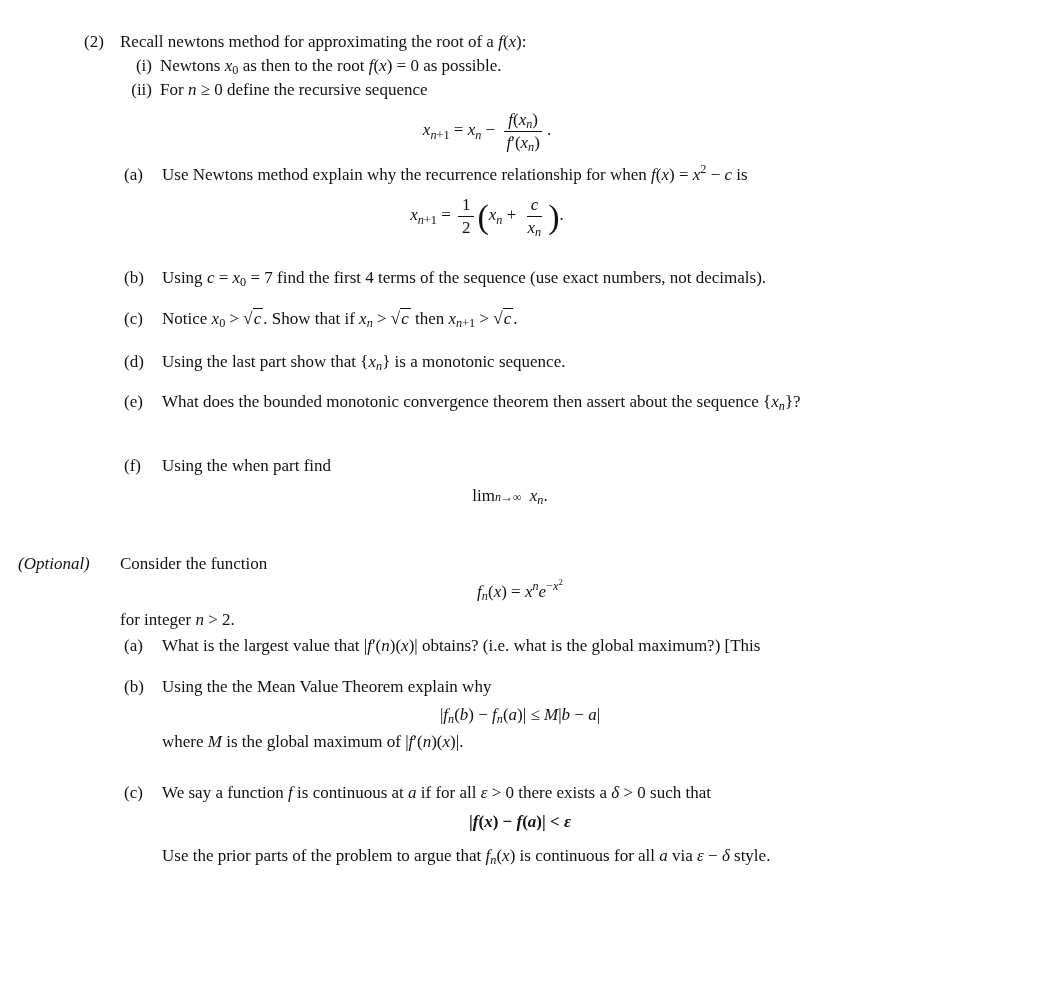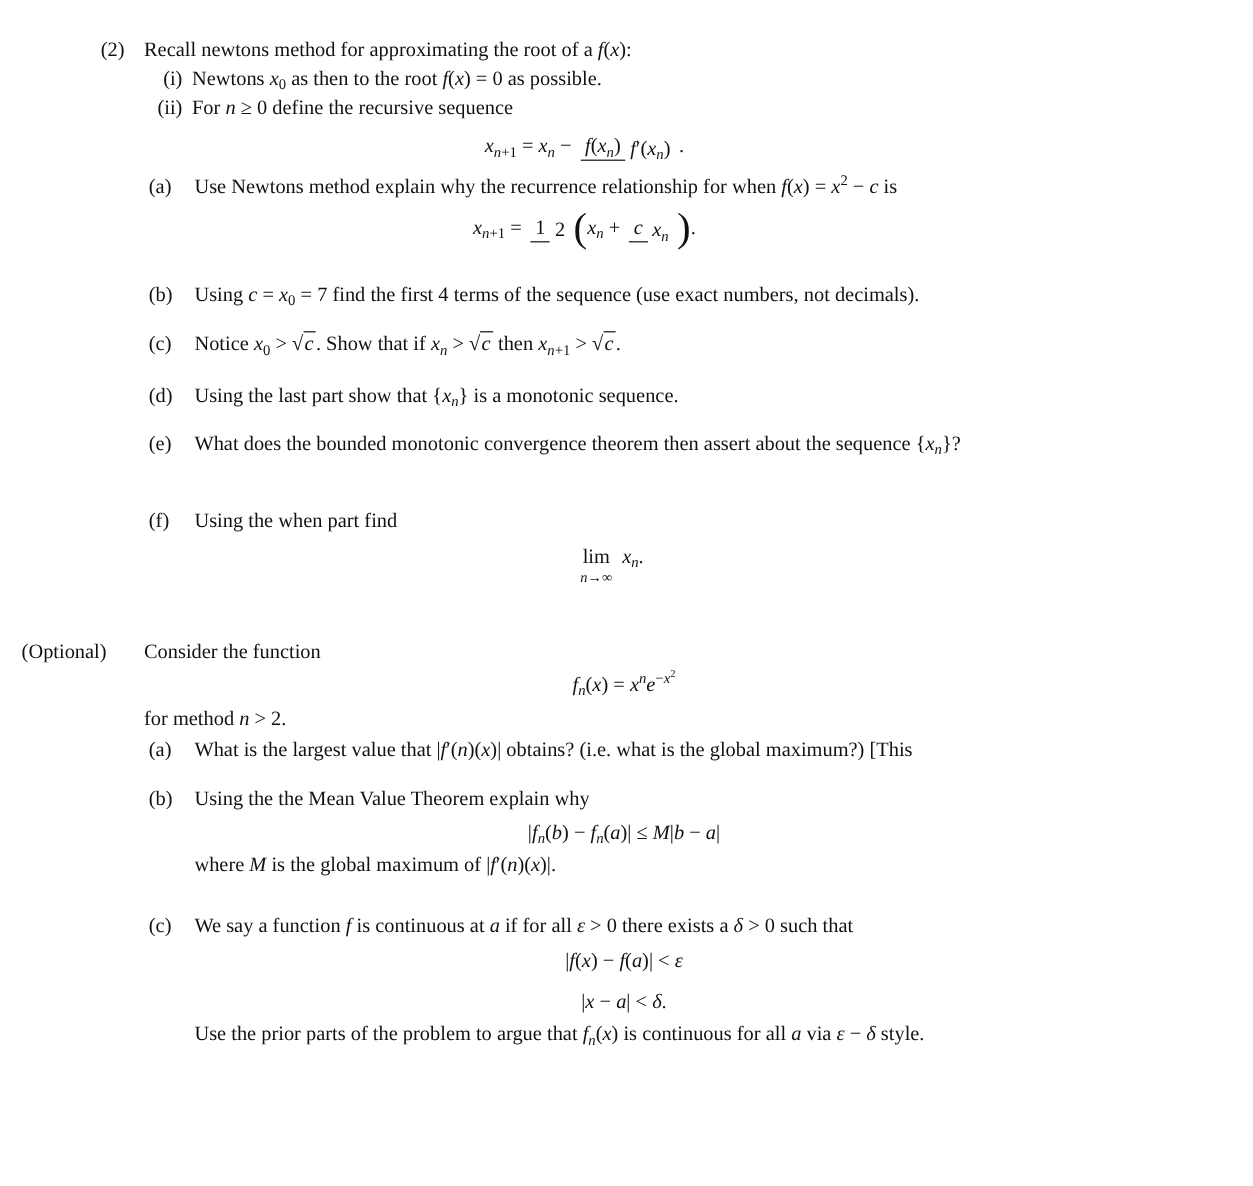--- a/index.html
+++ b/index.html
@@ -14,21 +14,21 @@
     line-height: 24px;
     color: #111111;
     overflow: hidden;
     background: #ffffff;
   }
   .hang { display: flex; align-items: flex-start; }
   .lbl { flex: none; }
   .lbl-num   { width: 30px; margin-right: 6px; }
   .lbl-roman { width: 32px; text-align: right; margin-right: 8px; }
   .lbl-part  { width: 28px; margin-right: 10px; }
-  .lbl-opt   { width: 102px; }
+  .lbl-opt   { width: 102px; font-style: italic; }
 
   .problem2 { margin-left: 66px; }
   .textline { white-space: nowrap; font-family: Liberation Serif, serif; }
 
   .parts { margin-left: 4px; }
   .opt-parts { margin-left: 4px; }
 
   .part { margin-top: 17px; }
   .part-a { margin-top: 9px; }
   .part-b { margin-top: 18px; }
@@ -37,49 +37,48 @@
   .part-f { margin-top: 40px; }
   .opt-a { margin-top: 2px; }
   .opt-c { margin-top: 27px; }
 
   .eq { text-align: center; }
   .eq-newton { width: 726px; margin: 8px 0 10px; }
   .eq-half   { width: 726px; margin: 8px 0 28px; }
   .eq-lim    { width: 772px; margin: 6px 0 0; }
   .eq-fn     { width: 800px; margin: 4px 0; }
   .eq-mvt    { width: 792px; margin: 4px 0 3px; }
-  .eq-eps    { width: 792px; margin: 5px 0 10px; }
+  .eq-eps    { width: 792px; margin: 5px 0 10px; font-weight: bold; }
   .eq-delta  { width: 792px; margin: 2px 0 3px; }
 
   .optional { margin-top: 44px; }
   .cont-indent { margin-left: 38px; }
 
   .mi { font-style: italic; }
   .mr { font-style: normal; }
 
   sub, sup { font-size: 0.72em; line-height: 0; }
   sub { vertical-align: -0.28em; }
   sup { vertical-align: 0.55em; }
 
   .frac {
     display: inline-flex;
-    flex-direction: row;
+    flex-direction: column;
     align-items: center;
     vertical-align: middle;
     margin: 0 3px;
     text-align: center;
   }
   .fnum { display: block; padding: 0 4px 1px 4px; border-bottom: 1px solid currentColor; line-height: 20px; }
   .fden { display: block; padding: 1px 4px 0 4px; line-height: 20px; }
 
   .bigp { font-size: 34px; line-height: 30px; vertical-align: middle; }
 
   .limstack {
     display: inline-flex;
-    flex-direction: column;
     align-items: center;
     margin-right: 4px;
   }
   .ltop { line-height: 18px; }
   .lbot { font-size: 12px; line-height: 12px; margin-top: 2px; }
 
   .sqrt { white-space: nowrap; }
   .sqrt-sign { }
   .sqrt-arg { border-top: 1px solid currentColor; padding: 0 2px 0 1px; }
 </style>
@@ -161,21 +160,21 @@
 
   <section class="optional">
     <div class="hang">
       <span class="lbl lbl-opt">(Optional)</span>
       <div class="opt-body">
 
         <div class="textline"><span class="mr">Consider the function</span></div>
 
         <div class="eq eq-fn"><span class="mi">f</span><sub><span class="mi">n</span></sub><span class="mr">(</span><span class="mi">x</span><span class="mr">) = </span><span class="mi">x</span><sup><span class="mi">n</span></sup><span class="mi">e</span><sup><span class="mr">−</span><span class="mi">x</span><sup><span class="mr">2</span></sup></sup></div>
 
-        <div class="textline"><span class="mr">for method </span><span class="mi">n</span><span class="mr"> &gt; 2.</span></div>
+        <div class="textline"><span class="mr">for integer </span><span class="mi">n</span><span class="mr"> &gt; 2.</span></div>
 
         <div class="opt-parts">
 
           <div class="hang part opt-a">
             <span class="lbl lbl-part">(a)</span>
             <div>
               <div class="textline"><span class="mr">What is the largest value that |</span><span class="mi">f</span><span class="mr">′(</span><span class="mi">n</span><span class="mr">)(</span><span class="mi">x</span><span class="mr">)| obtains? (i.e. what is the global maximum?) [This</span></div>
             </div>
           </div>
 
@@ -187,21 +186,20 @@
             <div class="eq eq-mvt"><span class="mr">|</span><span class="mi">f</span><sub><span class="mi">n</span></sub><span class="mr">(</span><span class="mi">b</span><span class="mr">) − </span><span class="mi">f</span><sub><span class="mi">n</span></sub><span class="mr">(</span><span class="mi">a</span><span class="mr">)| ≤ </span><span class="mi">M</span><span class="mr">|</span><span class="mi">b</span><span class="mr"> − </span><span class="mi">a</span><span class="mr">|</span></div>
             <div class="textline cont-indent"><span class="mr">where </span><span class="mi">M</span><span class="mr"> is the global maximum of |</span><span class="mi">f</span><span class="mr">′(</span><span class="mi">n</span><span class="mr">)(</span><span class="mi">x</span><span class="mr">)|.</span></div>
           </div>
 
           <div class="part-group opt-c">
             <div class="hang part">
               <span class="lbl lbl-part">(c)</span>
               <div class="textline"><span class="mr">We say a function </span><span class="mi">f</span><span class="mr"> is continuous at </span><span class="mi">a</span><span class="mr"> if for all </span><span class="mi">ε</span><span class="mr"> &gt; 0 there exists a </span><span class="mi">δ</span><span class="mr"> &gt; 0 such that</span></div>
             </div>
             <div class="eq eq-eps"><span class="mr">|</span><span class="mi">f</span><span class="mr">(</span><span class="mi">x</span><span class="mr">) − </span><span class="mi">f</span><span class="mr">(</span><span class="mi">a</span><span class="mr">)| &lt; </span><span class="mi">ε</span></div>
-            <div class="eq eq-delta"><span class="mr">|</span><span class="mi">x</span><span class="mr"> − </span><span class="mi">a</span><span class="mr">| &lt; </span><span class="mi">δ</span><span class="mr">.</span></div>
             <div class="textline cont-indent"><span class="mr">Use the prior parts of the problem to argue that </span><span class="mi">f</span><sub><span class="mi">n</span></sub><span class="mr">(</span><span class="mi">x</span><span class="mr">) is continuous for all </span><span class="mi">a</span><span class="mr"> via </span><span class="mi">ε</span><span class="mr"> − </span><span class="mi">δ</span><span class="mr"> style.</span></div>
           </div>
 
         </div>
       </div>
     </div>
   </section>
 
 </div>
 

